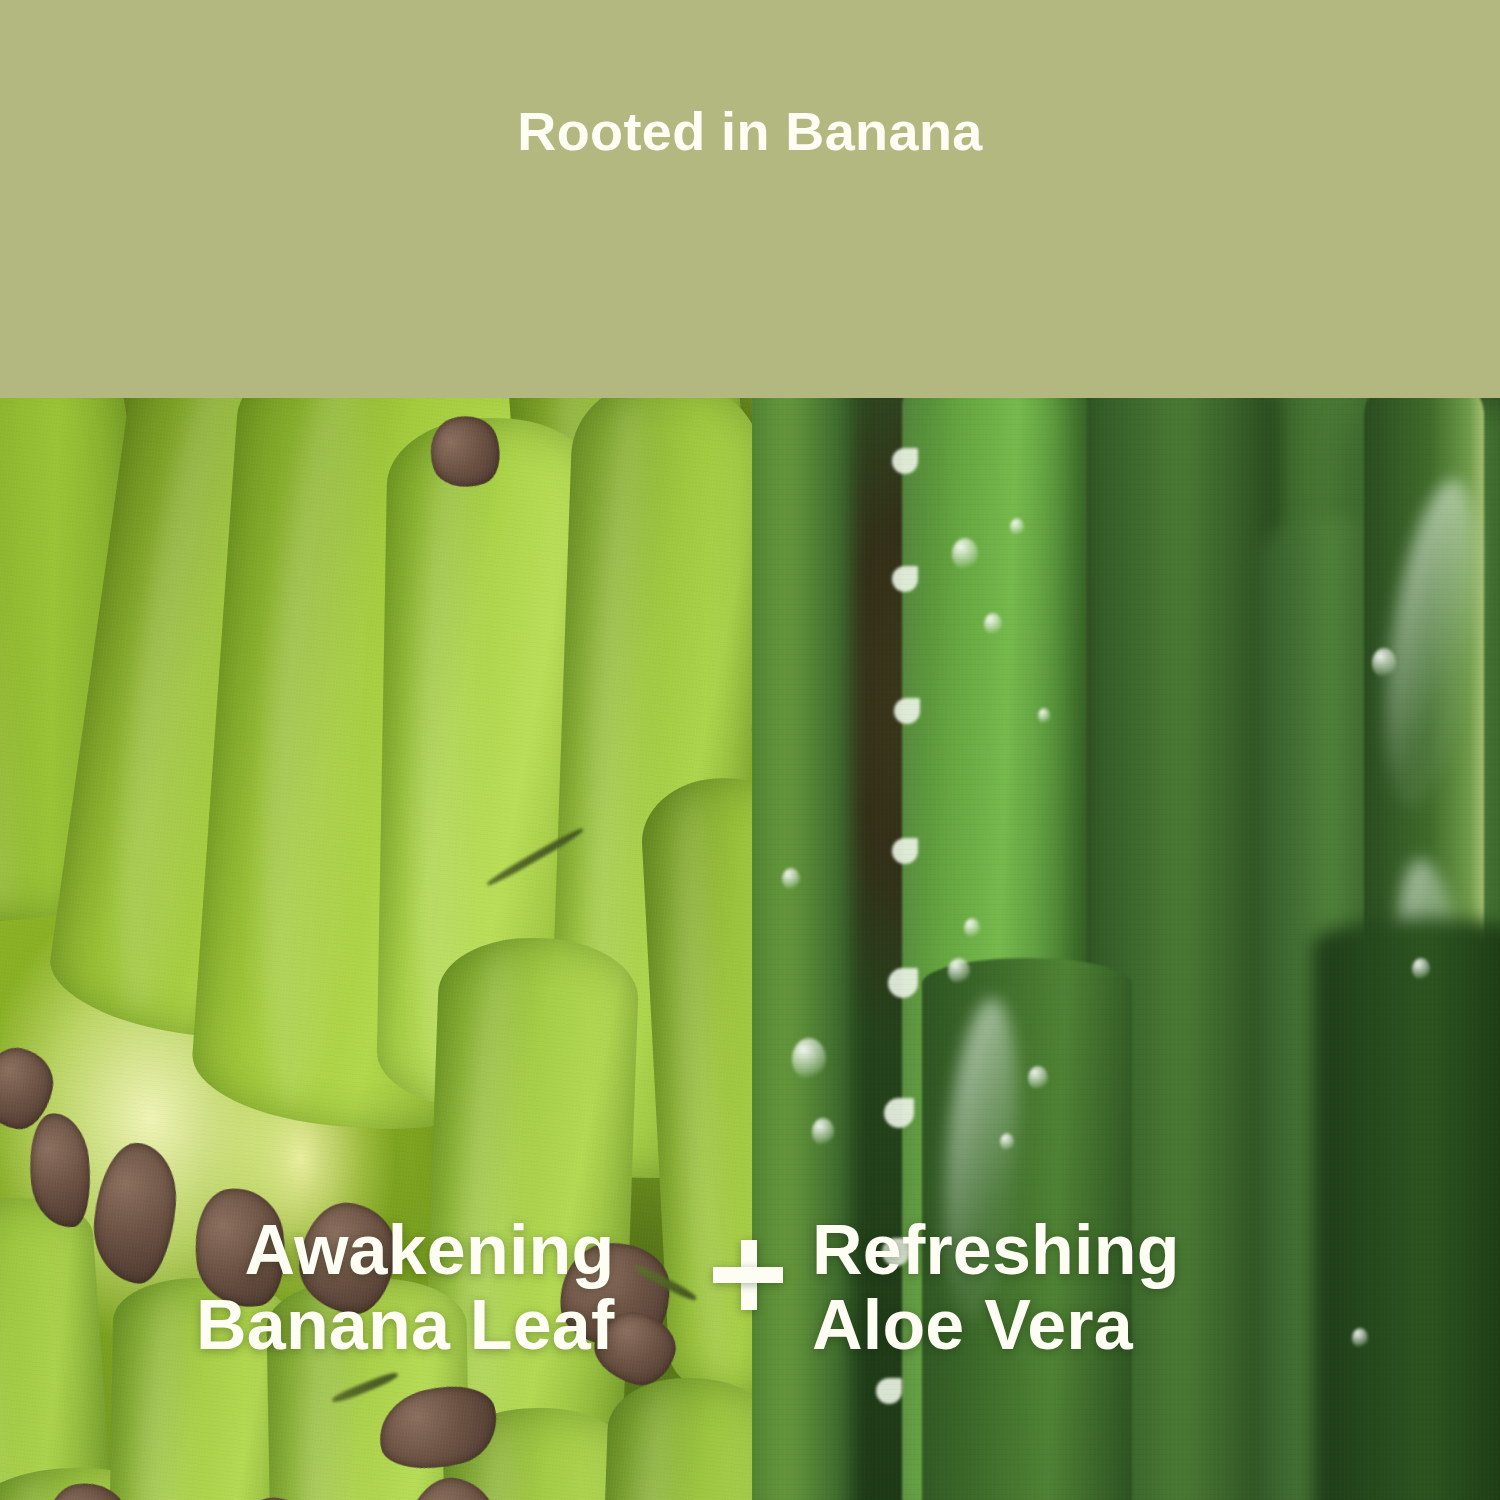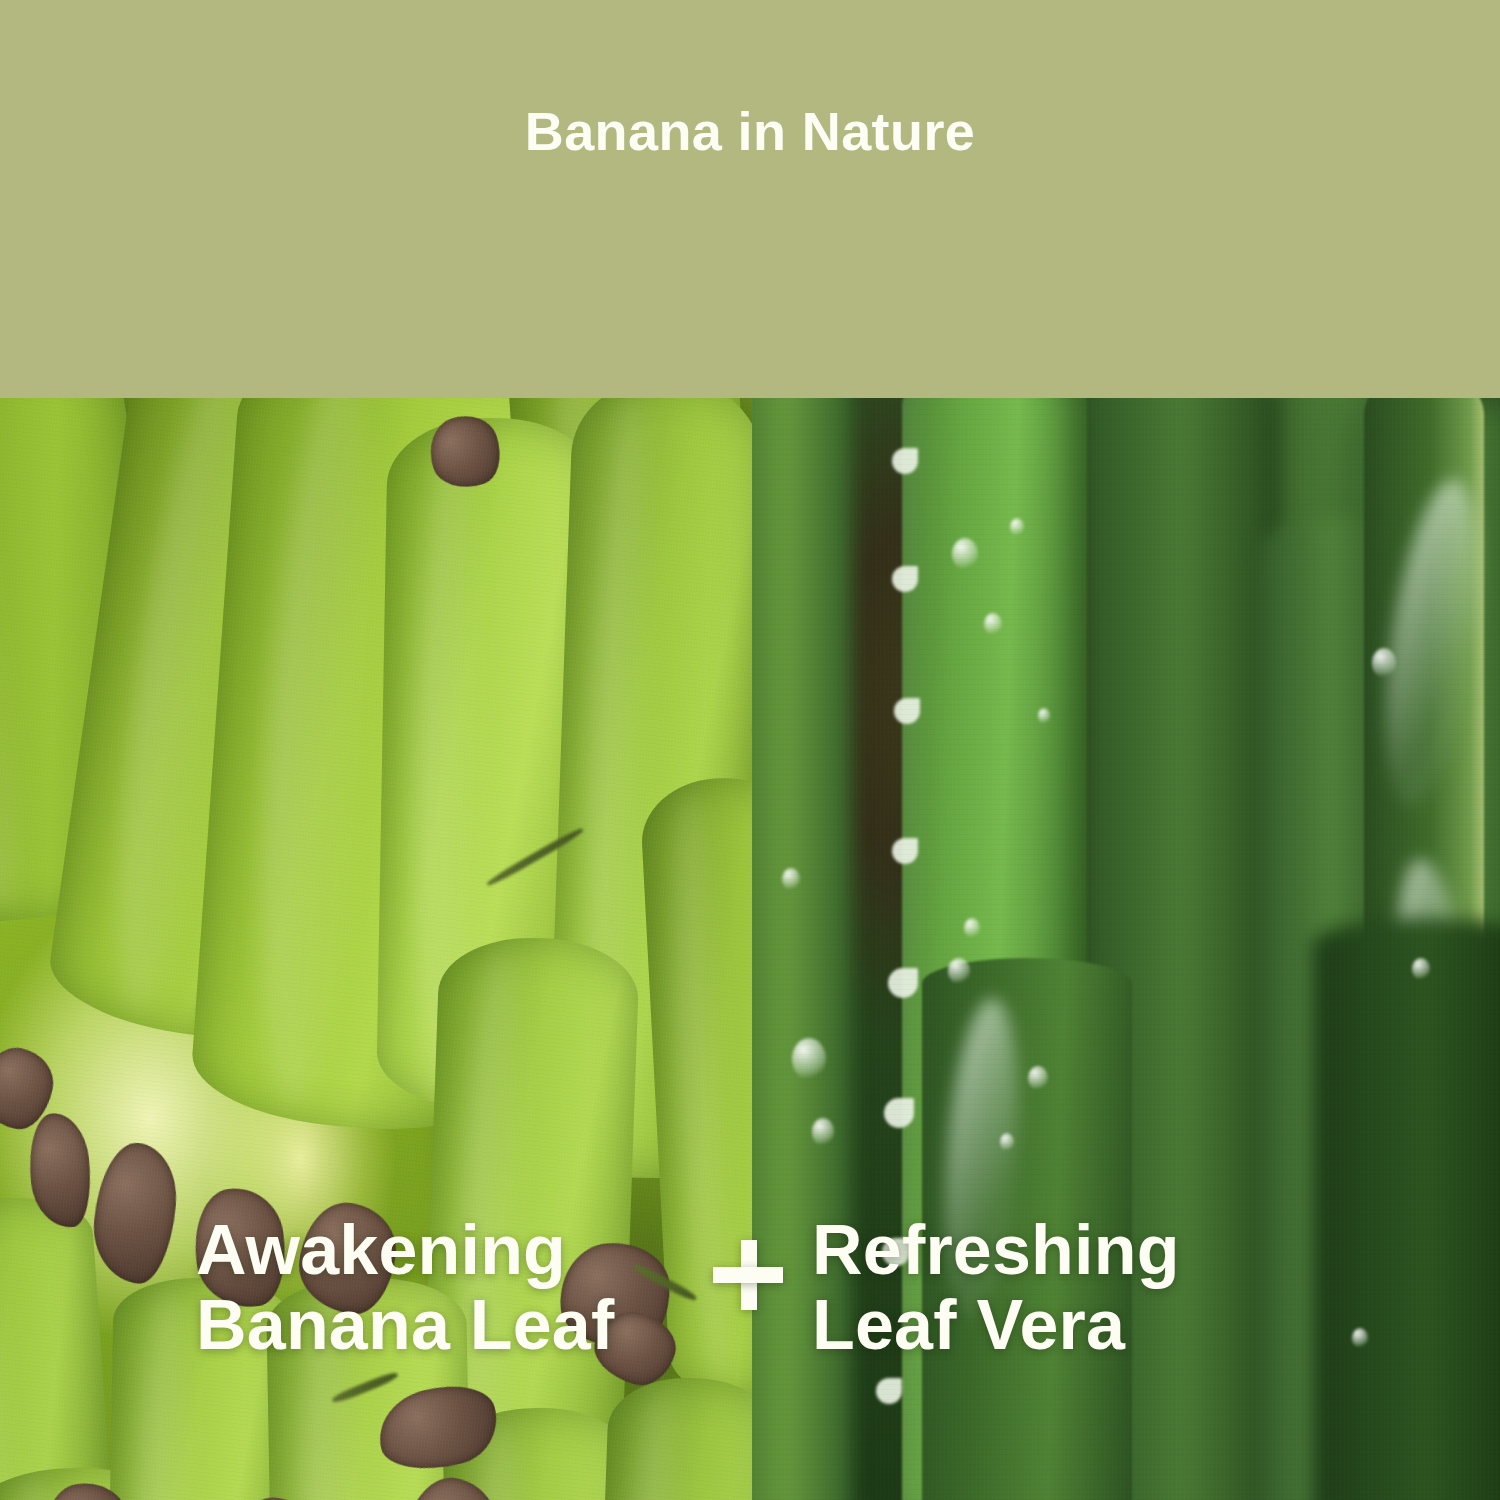--- a/index.html
+++ b/index.html
@@ -178,21 +178,21 @@
     font-size: 70px;
     font-weight: 700;
     line-height: 1.07;
     letter-spacing: 0.2px;
     text-shadow: 0 2px 10px rgba(20,35,10,0.35);
     white-space: pre-line;
   }
   .caption-left {
     left: 196px;
     top: 1213px;
-    text-align: left;
+    text-align: right;
   }
   .caption-right {
     left: 812px;
     top: 1213px;
     text-align: left;
   }
   .plus-sign {
     position: absolute;
     left: 713px;
     top: 1240px;
@@ -212,21 +212,21 @@
   .plus-sign::after {
     left: 0; top: 27px; width: 70px; height: 16px;
   }
 </style>
 </head>
 <body>
 
 <div class="banner">
 
   <div class="header-band">
-    <div class="eyebrow">Banana in Nature</div>
+    <div class="eyebrow">Rooted in Banana</div>
   </div>
 
   <div class="photo-row">
 
     <div class="photo-pane pane-banana">
       <div class="banana-art">
 
         <div class="dark-gap" style="left:-40px;  top:-20px;  width:220px;  height:300px;"></div>
         <div class="dark-gap" style="left:600px;  top:-30px;  width:200px;  height:260px;"></div>
         <div class="dark-gap" style="left:430px;  top:540px;  width:170px;  height:260px; opacity:.55;"></div>
@@ -345,19 +345,19 @@
         <div class="droplet" style="left:60px;  top:720px; width:22px; height:28px;"></div>
         <div class="droplet" style="left:30px;  top:470px; width:18px; height:22px;"></div>
         <div class="droplet" style="left:620px; top:250px; width:24px; height:30px;"></div>
         <div class="droplet" style="left:660px; top:560px; width:18px; height:22px;"></div>
         <div class="droplet" style="left:600px; top:930px; width:16px; height:20px;"></div>
 
         <div class="grain-a"></div>
       </div>
 
       <div class="caption caption-right" style="left:60px; top:815px;">Refreshing
-Leaf Vera</div>
+Aloe Vera</div>
     </div>
   </div>
 
   <div class="plus-sign"></div>
 
 </div>
 
 </body></html>

